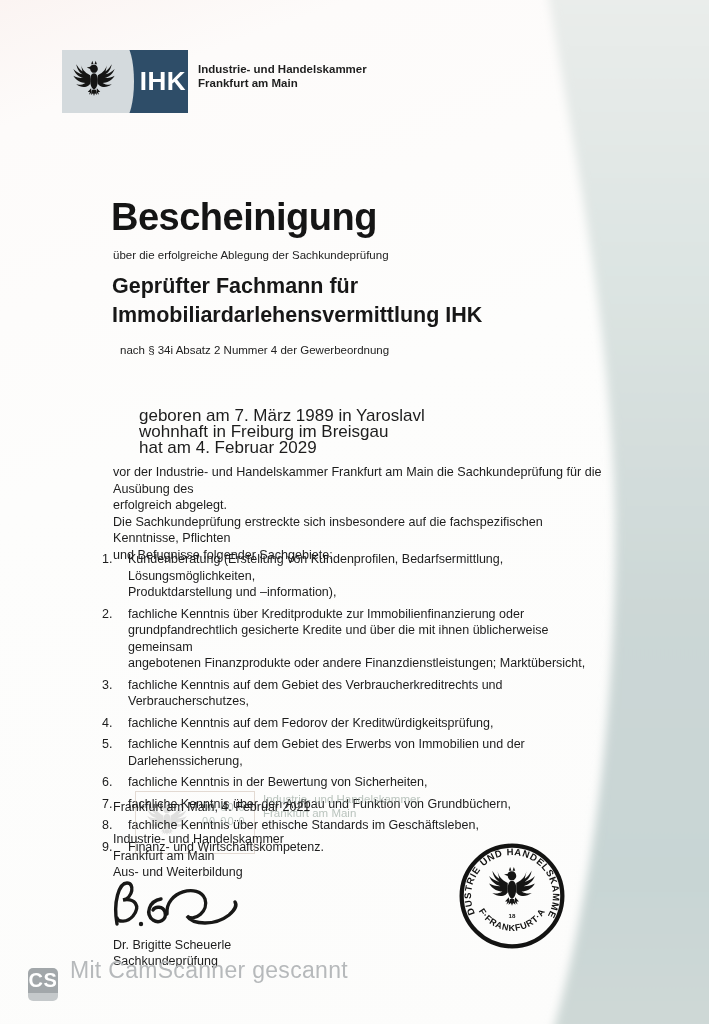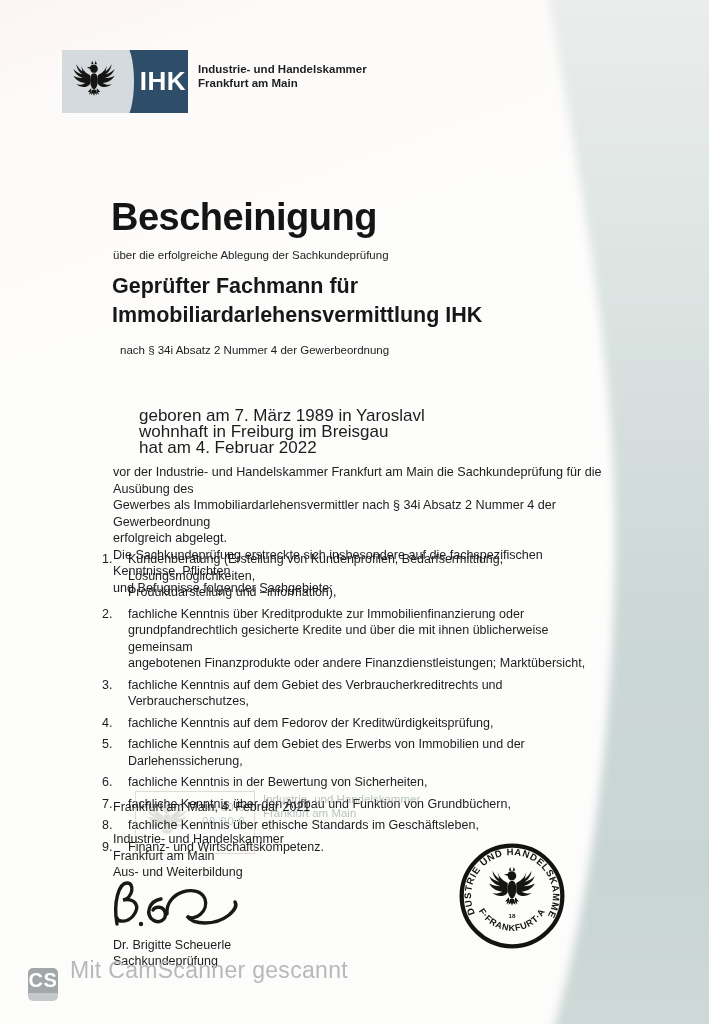--- a/index.html
+++ b/index.html
@@ -116,26 +116,25 @@
   <div class="subtitle">über die erfolgreiche Ablegung der Sachkundeprüfung</div>
   <div class="qualification">
     <div>Geprüfter Fachmann für</div>
     <div>Immobiliardarlehensvermittlung IHK</div>
   </div>
   <div class="legal">nach § 34i Absatz 2 Nummer 4 der Gewerbeordnung</div>
 
   <div class="holder-details">
     <div>geboren am 7. März 1989 in Yaroslavl</div>
     <div>wohnhaft in Freiburg im Breisgau</div>
-    <div>hat am 4. Februar 2022</div>
+    <div>hat am 4. Februar 2029</div>
   </div>
 
   <div class="body-text">
     <div>vor der Industrie- und Handelskammer Frankfurt am Main die Sachkundeprüfung für die Ausübung des</div>
-    <div>Gewerbes als Immobiliardarlehensvermittler nach § 34i Absatz 2 Nummer 4 der Gewerbeordnung</div>
     <div>erfolgreich abgelegt.</div>
     <div>Die Sachkundeprüfung erstreckte sich insbesondere auf die fachspezifischen Kenntnisse, Pflichten</div>
     <div>und Befugnisse folgender Sachgebiete:</div>
   </div>
 
   <div class="subjects">
     <div class="subject-row">
       <span class="subject-num">1.</span>
       <div class="subject-txt">
         <div>Kundenberatung (Erstellung von Kundenprofilen, Bedarfsermittlung, Lösungsmöglichkeiten,</div>

